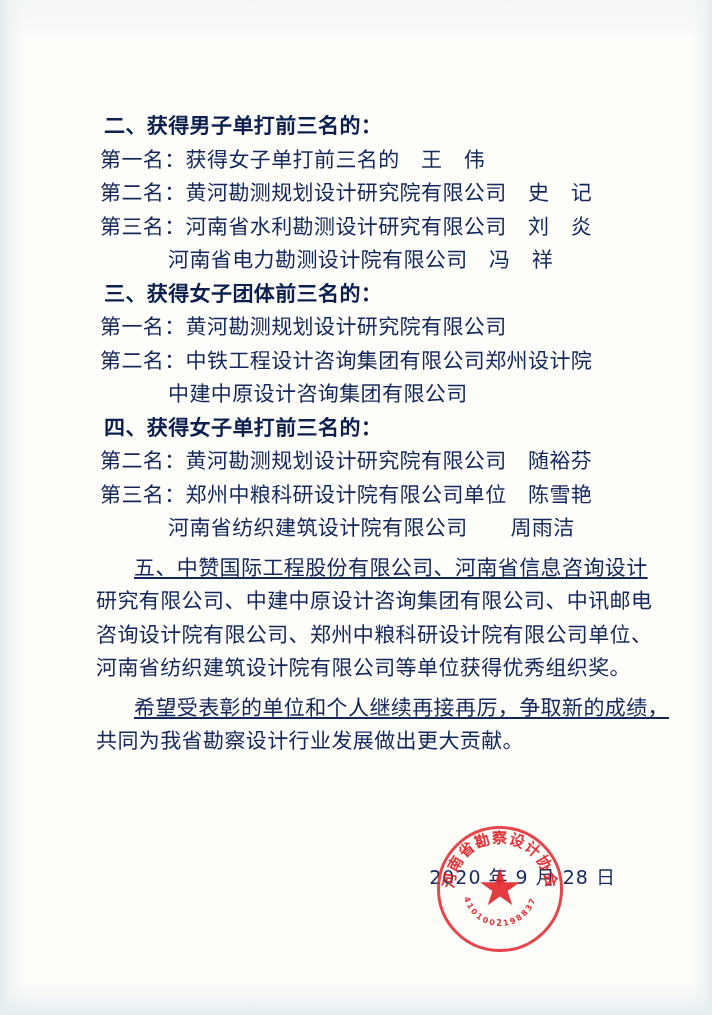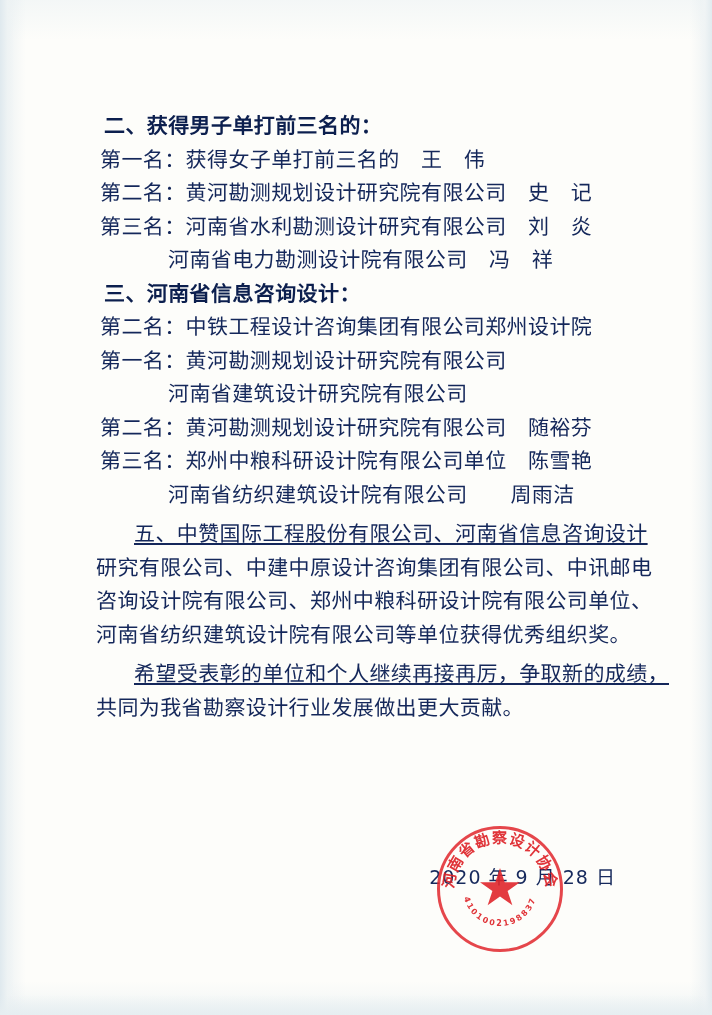--- a/index.html
+++ b/index.html
@@ -165,25 +165,26 @@
 
   <div class="content">
     <div class="doc-body">
 
       <div class="line heading indent-head">二、获得男子单打前三名的：</div>
       <div class="line indent-item"><span class="label">第一名：</span><span class="value">获得女子单打前三名的　王　伟</span></div>
       <div class="line indent-item"><span class="label">第二名：</span><span class="value">黄河勘测规划设计研究院有限公司　史　记</span></div>
       <div class="line indent-item"><span class="label">第三名：</span><span class="value">河南省水利勘测设计研究有限公司　刘　炎</span></div>
       <div class="line indent-sub">河南省电力勘测设计院有限公司　冯　祥</div>
 
-      <div class="line heading indent-head">三、河南省信息咨询设计：</div>
+      <div class="line heading indent-head">三、获得女子团体前三名的：</div>
+      <div class="line indent-item"><span class="label">第一名：</span><span class="value">黄河勘测规划设计研究院有限公司</span></div>
       <div class="line indent-item"><span class="label">第二名：</span><span class="value">中铁工程设计咨询集团有限公司郑州设计院</span></div>
-      <div class="line indent-item"><span class="label">第一名：</span><span class="value">黄河勘测规划设计研究院有限公司</span></div>
-      <div class="line indent-sub">河南省建筑设计研究院有限公司</div>
-
+      <div class="line indent-sub">中建中原设计咨询集团有限公司</div>
+
+      <div class="line heading indent-head">四、获得女子单打前三名的：</div>
       <div class="line indent-item"><span class="label">第二名：</span><span class="value">黄河勘测规划设计研究院有限公司　随裕芬</span></div>
       <div class="line indent-item"><span class="label">第三名：</span><span class="value">郑州中粮科研设计院有限公司单位　陈雪艳</span></div>
       <div class="line indent-sub">河南省纺织建筑设计院有限公司　　周雨洁</div>
 
       <div class="gap-sm"></div>
 
       <div class="line para para-first">五、中赞国际工程股份有限公司、河南省信息咨询设计</div>
       <div class="line para">研究有限公司、中建中原设计咨询集团有限公司、中讯邮电</div>
       <div class="line para">咨询设计院有限公司、郑州中粮科研设计院有限公司单位、</div>
       <div class="line para">河南省纺织建筑设计院有限公司等单位获得优秀组织奖。</div>

